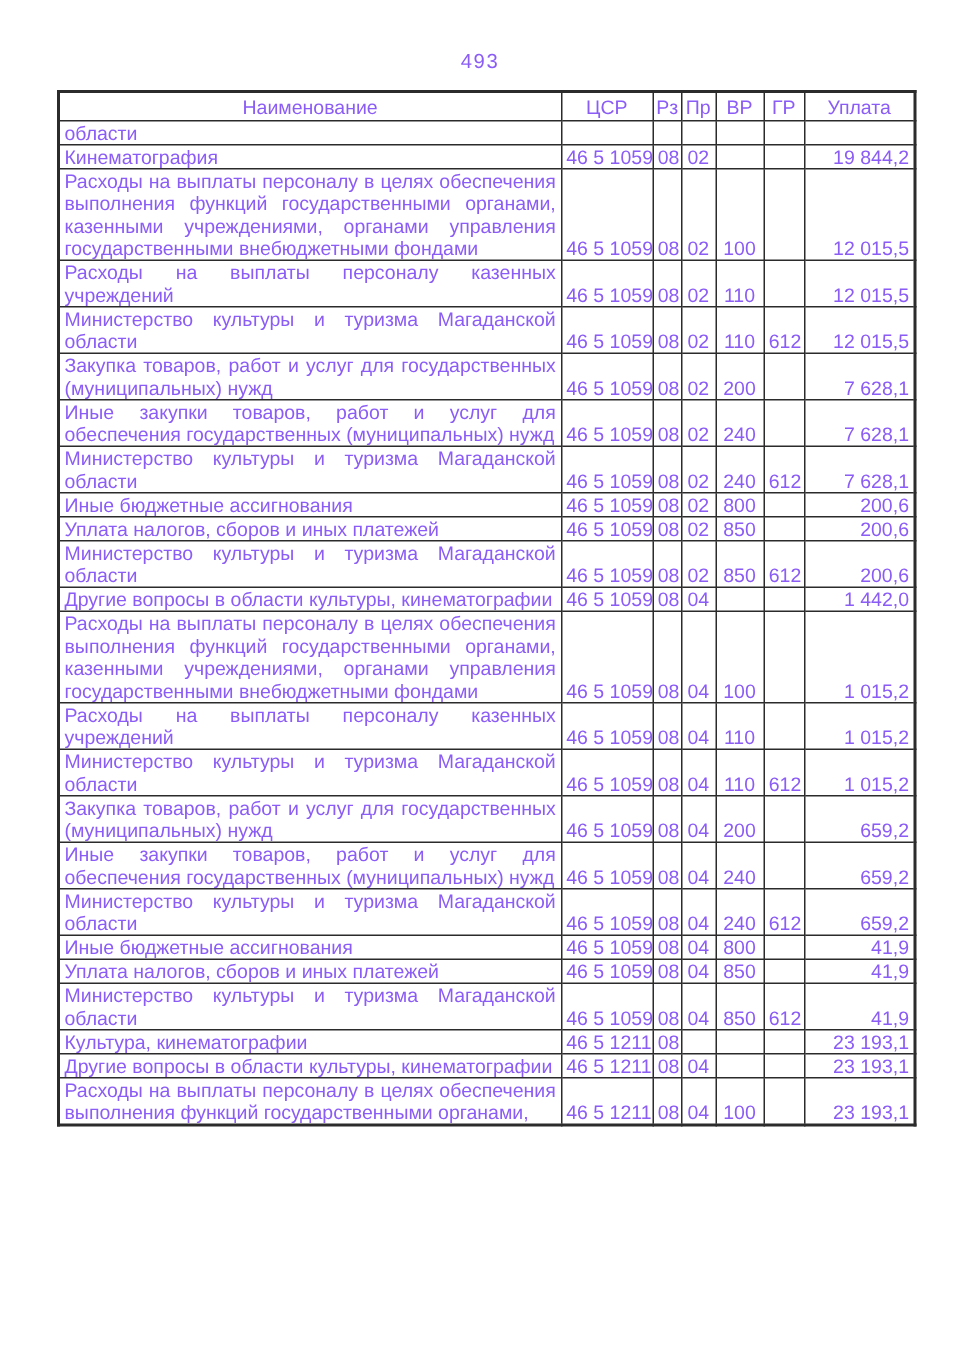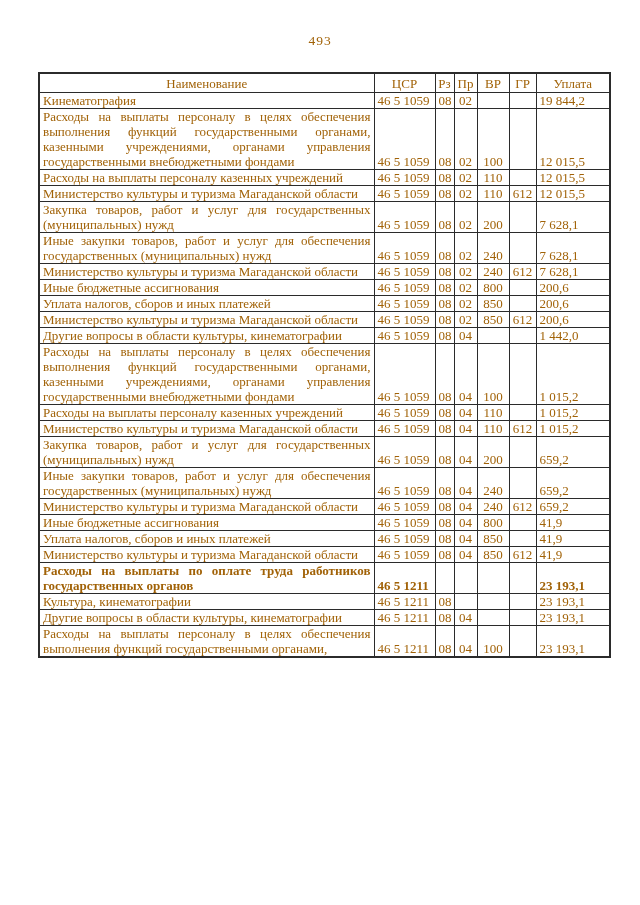--- a/index.html
+++ b/index.html
@@ -5,36 +5,36 @@
   html, body {
     margin: 0;
     padding: 0;
     background: #ffffff;
   }
   .page {
     position: relative;
     width: 640px;
     height: 905px;
     background: #ffffff;
-    font-family: Liberation Serif, serif;
-    color: #a16207;
+    font-family: Liberation Sans, sans-serif;
+    color: #8b5cf6;
     overflow: hidden;
   }
   .page-number {
     position: absolute;
     top: 33px;
     left: 0;
     width: 640px;
     text-align: center;
     font-size: 13.5px;
     letter-spacing: 1px;
   }
   table.budget {
     position: absolute;
-    top: 72px;
+    top: 60px;
     left: 38px;
     width: 571px;
     border-collapse: collapse;
     table-layout: fixed;
     font-size: 13px;
     line-height: 15px;
   }
   table.budget, table.budget td, table.budget th {
     border: 1px solid #2b2b2b;
   }
@@ -50,21 +50,21 @@
   }
   table.budget td {
     vertical-align: bottom;
     padding: 0 3px;
     height: 15px;
     overflow: hidden;
   }
   td.c-name { text-align: justify; }
   td.c-csr  { text-align: left; padding-right: 4px; white-space: nowrap; }
   td.c-rz, td.c-pr, td.c-vr, td.c-gr { text-align: center; padding: 0 1px; }
-  td.c-sum  { padding-right: 3px; white-space: nowrap; }
+  td.c-sum  { text-align: right; padding-right: 3px; white-space: nowrap; }
   tr.bold td { font-weight: bold; }
 </style>
 </head>
 <body>
 
 <div class="page">
 
   <div class="page-number">493</div>
 
   <table class="budget">
@@ -83,207 +83,207 @@
         <th>ЦСР</th>
         <th>Рз</th>
         <th>Пр</th>
         <th>ВР</th>
         <th>ГР</th>
         <th>Уплата</th>
       </tr>
     </thead>
     <tbody id="table-body">
         <tr>
-      <td class="c-name">Кинематография</td>
-      <td class="c-csr">46 5 1059</td>
-      <td class="c-rz">08</td>
-      <td class="c-pr">02</td>
-      <td class="c-vr"></td>
-      <td class="c-gr"></td>
-      <td class="c-sum">19 844,2</td>
-    </tr>
-        <tr>
-      <td class="c-name">Расходы на выплаты персоналу в целях обеспечения выполнения функций государственными органами, казенными учреждениями, органами управления государственными внебюджетными фондами</td>
-      <td class="c-csr">46 5 1059</td>
-      <td class="c-rz">08</td>
-      <td class="c-pr">02</td>
-      <td class="c-vr">100</td>
-      <td class="c-gr"></td>
-      <td class="c-sum">12 015,5</td>
-    </tr>
-        <tr>
-      <td class="c-name">Расходы на выплаты персоналу казенных учреждений</td>
-      <td class="c-csr">46 5 1059</td>
-      <td class="c-rz">08</td>
-      <td class="c-pr">02</td>
-      <td class="c-vr">110</td>
-      <td class="c-gr"></td>
-      <td class="c-sum">12 015,5</td>
-    </tr>
-        <tr>
-      <td class="c-name">Министерство культуры и туризма Магаданской области</td>
-      <td class="c-csr">46 5 1059</td>
-      <td class="c-rz">08</td>
-      <td class="c-pr">02</td>
-      <td class="c-vr">110</td>
-      <td class="c-gr">612</td>
-      <td class="c-sum">12 015,5</td>
-    </tr>
-        <tr>
-      <td class="c-name">Закупка товаров, работ и услуг для государственных (муниципальных) нужд</td>
-      <td class="c-csr">46 5 1059</td>
-      <td class="c-rz">08</td>
-      <td class="c-pr">02</td>
-      <td class="c-vr">200</td>
-      <td class="c-gr"></td>
-      <td class="c-sum">7 628,1</td>
-    </tr>
-        <tr>
-      <td class="c-name">Иные закупки товаров, работ и услуг для обеспечения государственных (муниципальных) нужд</td>
-      <td class="c-csr">46 5 1059</td>
-      <td class="c-rz">08</td>
-      <td class="c-pr">02</td>
-      <td class="c-vr">240</td>
-      <td class="c-gr"></td>
-      <td class="c-sum">7 628,1</td>
-    </tr>
-        <tr>
-      <td class="c-name">Министерство культуры и туризма Магаданской области</td>
-      <td class="c-csr">46 5 1059</td>
-      <td class="c-rz">08</td>
-      <td class="c-pr">02</td>
-      <td class="c-vr">240</td>
-      <td class="c-gr">612</td>
-      <td class="c-sum">7 628,1</td>
-    </tr>
-        <tr>
-      <td class="c-name">Иные бюджетные ассигнования</td>
-      <td class="c-csr">46 5 1059</td>
-      <td class="c-rz">08</td>
-      <td class="c-pr">02</td>
-      <td class="c-vr">800</td>
-      <td class="c-gr"></td>
-      <td class="c-sum">200,6</td>
-    </tr>
-        <tr>
-      <td class="c-name">Уплата налогов, сборов и иных платежей</td>
-      <td class="c-csr">46 5 1059</td>
-      <td class="c-rz">08</td>
-      <td class="c-pr">02</td>
-      <td class="c-vr">850</td>
-      <td class="c-gr"></td>
-      <td class="c-sum">200,6</td>
-    </tr>
-        <tr>
-      <td class="c-name">Министерство культуры и туризма Магаданской области</td>
-      <td class="c-csr">46 5 1059</td>
-      <td class="c-rz">08</td>
-      <td class="c-pr">02</td>
-      <td class="c-vr">850</td>
-      <td class="c-gr">612</td>
-      <td class="c-sum">200,6</td>
-    </tr>
-        <tr>
-      <td class="c-name">Другие вопросы в области культуры, кинематографии</td>
-      <td class="c-csr">46 5 1059</td>
-      <td class="c-rz">08</td>
-      <td class="c-pr">04</td>
-      <td class="c-vr"></td>
-      <td class="c-gr"></td>
-      <td class="c-sum">1 442,0</td>
-    </tr>
-        <tr>
-      <td class="c-name">Расходы на выплаты персоналу в целях обеспечения выполнения функций государственными органами, казенными учреждениями, органами управления государственными внебюджетными фондами</td>
-      <td class="c-csr">46 5 1059</td>
-      <td class="c-rz">08</td>
-      <td class="c-pr">04</td>
-      <td class="c-vr">100</td>
-      <td class="c-gr"></td>
-      <td class="c-sum">1 015,2</td>
-    </tr>
-        <tr>
-      <td class="c-name">Расходы на выплаты персоналу казенных учреждений</td>
-      <td class="c-csr">46 5 1059</td>
-      <td class="c-rz">08</td>
-      <td class="c-pr">04</td>
-      <td class="c-vr">110</td>
-      <td class="c-gr"></td>
-      <td class="c-sum">1 015,2</td>
-    </tr>
-        <tr>
-      <td class="c-name">Министерство культуры и туризма Магаданской области</td>
-      <td class="c-csr">46 5 1059</td>
-      <td class="c-rz">08</td>
-      <td class="c-pr">04</td>
-      <td class="c-vr">110</td>
-      <td class="c-gr">612</td>
-      <td class="c-sum">1 015,2</td>
-    </tr>
-        <tr>
-      <td class="c-name">Закупка товаров, работ и услуг для государственных (муниципальных) нужд</td>
-      <td class="c-csr">46 5 1059</td>
-      <td class="c-rz">08</td>
-      <td class="c-pr">04</td>
-      <td class="c-vr">200</td>
-      <td class="c-gr"></td>
-      <td class="c-sum">659,2</td>
-    </tr>
-        <tr>
-      <td class="c-name">Иные закупки товаров, работ и услуг для обеспечения государственных (муниципальных) нужд</td>
-      <td class="c-csr">46 5 1059</td>
-      <td class="c-rz">08</td>
-      <td class="c-pr">04</td>
-      <td class="c-vr">240</td>
-      <td class="c-gr"></td>
-      <td class="c-sum">659,2</td>
-    </tr>
-        <tr>
-      <td class="c-name">Министерство культуры и туризма Магаданской области</td>
-      <td class="c-csr">46 5 1059</td>
-      <td class="c-rz">08</td>
-      <td class="c-pr">04</td>
-      <td class="c-vr">240</td>
-      <td class="c-gr">612</td>
-      <td class="c-sum">659,2</td>
-    </tr>
-        <tr>
-      <td class="c-name">Иные бюджетные ассигнования</td>
-      <td class="c-csr">46 5 1059</td>
-      <td class="c-rz">08</td>
-      <td class="c-pr">04</td>
-      <td class="c-vr">800</td>
-      <td class="c-gr"></td>
-      <td class="c-sum">41,9</td>
-    </tr>
-        <tr>
-      <td class="c-name">Уплата налогов, сборов и иных платежей</td>
-      <td class="c-csr">46 5 1059</td>
-      <td class="c-rz">08</td>
-      <td class="c-pr">04</td>
-      <td class="c-vr">850</td>
-      <td class="c-gr"></td>
-      <td class="c-sum">41,9</td>
-    </tr>
-        <tr>
-      <td class="c-name">Министерство культуры и туризма Магаданской области</td>
-      <td class="c-csr">46 5 1059</td>
-      <td class="c-rz">08</td>
-      <td class="c-pr">04</td>
-      <td class="c-vr">850</td>
-      <td class="c-gr">612</td>
-      <td class="c-sum">41,9</td>
-    </tr>
-        <tr class="bold">
-      <td class="c-name">Расходы на выплаты по оплате труда работников государственных органов</td>
-      <td class="c-csr">46 5 1211</td>
+      <td class="c-name">области</td>
+      <td class="c-csr"></td>
       <td class="c-rz"></td>
       <td class="c-pr"></td>
       <td class="c-vr"></td>
       <td class="c-gr"></td>
-      <td class="c-sum">23 193,1</td>
+      <td class="c-sum"></td>
+    </tr>
+        <tr>
+      <td class="c-name">Кинематография</td>
+      <td class="c-csr">46 5 1059</td>
+      <td class="c-rz">08</td>
+      <td class="c-pr">02</td>
+      <td class="c-vr"></td>
+      <td class="c-gr"></td>
+      <td class="c-sum">19 844,2</td>
+    </tr>
+        <tr>
+      <td class="c-name">Расходы на выплаты персоналу в целях обеспечения выполнения функций государственными органами, казенными учреждениями, органами управления государственными внебюджетными фондами</td>
+      <td class="c-csr">46 5 1059</td>
+      <td class="c-rz">08</td>
+      <td class="c-pr">02</td>
+      <td class="c-vr">100</td>
+      <td class="c-gr"></td>
+      <td class="c-sum">12 015,5</td>
+    </tr>
+        <tr>
+      <td class="c-name">Расходы на выплаты персоналу казенных учреждений</td>
+      <td class="c-csr">46 5 1059</td>
+      <td class="c-rz">08</td>
+      <td class="c-pr">02</td>
+      <td class="c-vr">110</td>
+      <td class="c-gr"></td>
+      <td class="c-sum">12 015,5</td>
+    </tr>
+        <tr>
+      <td class="c-name">Министерство культуры и туризма Магаданской области</td>
+      <td class="c-csr">46 5 1059</td>
+      <td class="c-rz">08</td>
+      <td class="c-pr">02</td>
+      <td class="c-vr">110</td>
+      <td class="c-gr">612</td>
+      <td class="c-sum">12 015,5</td>
+    </tr>
+        <tr>
+      <td class="c-name">Закупка товаров, работ и услуг для государственных (муниципальных) нужд</td>
+      <td class="c-csr">46 5 1059</td>
+      <td class="c-rz">08</td>
+      <td class="c-pr">02</td>
+      <td class="c-vr">200</td>
+      <td class="c-gr"></td>
+      <td class="c-sum">7 628,1</td>
+    </tr>
+        <tr>
+      <td class="c-name">Иные закупки товаров, работ и услуг для обеспечения государственных (муниципальных) нужд</td>
+      <td class="c-csr">46 5 1059</td>
+      <td class="c-rz">08</td>
+      <td class="c-pr">02</td>
+      <td class="c-vr">240</td>
+      <td class="c-gr"></td>
+      <td class="c-sum">7 628,1</td>
+    </tr>
+        <tr>
+      <td class="c-name">Министерство культуры и туризма Магаданской области</td>
+      <td class="c-csr">46 5 1059</td>
+      <td class="c-rz">08</td>
+      <td class="c-pr">02</td>
+      <td class="c-vr">240</td>
+      <td class="c-gr">612</td>
+      <td class="c-sum">7 628,1</td>
+    </tr>
+        <tr>
+      <td class="c-name">Иные бюджетные ассигнования</td>
+      <td class="c-csr">46 5 1059</td>
+      <td class="c-rz">08</td>
+      <td class="c-pr">02</td>
+      <td class="c-vr">800</td>
+      <td class="c-gr"></td>
+      <td class="c-sum">200,6</td>
+    </tr>
+        <tr>
+      <td class="c-name">Уплата налогов, сборов и иных платежей</td>
+      <td class="c-csr">46 5 1059</td>
+      <td class="c-rz">08</td>
+      <td class="c-pr">02</td>
+      <td class="c-vr">850</td>
+      <td class="c-gr"></td>
+      <td class="c-sum">200,6</td>
+    </tr>
+        <tr>
+      <td class="c-name">Министерство культуры и туризма Магаданской области</td>
+      <td class="c-csr">46 5 1059</td>
+      <td class="c-rz">08</td>
+      <td class="c-pr">02</td>
+      <td class="c-vr">850</td>
+      <td class="c-gr">612</td>
+      <td class="c-sum">200,6</td>
+    </tr>
+        <tr>
+      <td class="c-name">Другие вопросы в области культуры, кинематографии</td>
+      <td class="c-csr">46 5 1059</td>
+      <td class="c-rz">08</td>
+      <td class="c-pr">04</td>
+      <td class="c-vr"></td>
+      <td class="c-gr"></td>
+      <td class="c-sum">1 442,0</td>
+    </tr>
+        <tr>
+      <td class="c-name">Расходы на выплаты персоналу в целях обеспечения выполнения функций государственными органами, казенными учреждениями, органами управления государственными внебюджетными фондами</td>
+      <td class="c-csr">46 5 1059</td>
+      <td class="c-rz">08</td>
+      <td class="c-pr">04</td>
+      <td class="c-vr">100</td>
+      <td class="c-gr"></td>
+      <td class="c-sum">1 015,2</td>
+    </tr>
+        <tr>
+      <td class="c-name">Расходы на выплаты персоналу казенных учреждений</td>
+      <td class="c-csr">46 5 1059</td>
+      <td class="c-rz">08</td>
+      <td class="c-pr">04</td>
+      <td class="c-vr">110</td>
+      <td class="c-gr"></td>
+      <td class="c-sum">1 015,2</td>
+    </tr>
+        <tr>
+      <td class="c-name">Министерство культуры и туризма Магаданской области</td>
+      <td class="c-csr">46 5 1059</td>
+      <td class="c-rz">08</td>
+      <td class="c-pr">04</td>
+      <td class="c-vr">110</td>
+      <td class="c-gr">612</td>
+      <td class="c-sum">1 015,2</td>
+    </tr>
+        <tr>
+      <td class="c-name">Закупка товаров, работ и услуг для государственных (муниципальных) нужд</td>
+      <td class="c-csr">46 5 1059</td>
+      <td class="c-rz">08</td>
+      <td class="c-pr">04</td>
+      <td class="c-vr">200</td>
+      <td class="c-gr"></td>
+      <td class="c-sum">659,2</td>
+    </tr>
+        <tr>
+      <td class="c-name">Иные закупки товаров, работ и услуг для обеспечения государственных (муниципальных) нужд</td>
+      <td class="c-csr">46 5 1059</td>
+      <td class="c-rz">08</td>
+      <td class="c-pr">04</td>
+      <td class="c-vr">240</td>
+      <td class="c-gr"></td>
+      <td class="c-sum">659,2</td>
+    </tr>
+        <tr>
+      <td class="c-name">Министерство культуры и туризма Магаданской области</td>
+      <td class="c-csr">46 5 1059</td>
+      <td class="c-rz">08</td>
+      <td class="c-pr">04</td>
+      <td class="c-vr">240</td>
+      <td class="c-gr">612</td>
+      <td class="c-sum">659,2</td>
+    </tr>
+        <tr>
+      <td class="c-name">Иные бюджетные ассигнования</td>
+      <td class="c-csr">46 5 1059</td>
+      <td class="c-rz">08</td>
+      <td class="c-pr">04</td>
+      <td class="c-vr">800</td>
+      <td class="c-gr"></td>
+      <td class="c-sum">41,9</td>
+    </tr>
+        <tr>
+      <td class="c-name">Уплата налогов, сборов и иных платежей</td>
+      <td class="c-csr">46 5 1059</td>
+      <td class="c-rz">08</td>
+      <td class="c-pr">04</td>
+      <td class="c-vr">850</td>
+      <td class="c-gr"></td>
+      <td class="c-sum">41,9</td>
+    </tr>
+        <tr>
+      <td class="c-name">Министерство культуры и туризма Магаданской области</td>
+      <td class="c-csr">46 5 1059</td>
+      <td class="c-rz">08</td>
+      <td class="c-pr">04</td>
+      <td class="c-vr">850</td>
+      <td class="c-gr">612</td>
+      <td class="c-sum">41,9</td>
     </tr>
         <tr>
       <td class="c-name">Культура, кинематографии</td>
       <td class="c-csr">46 5 1211</td>
       <td class="c-rz">08</td>
       <td class="c-pr"></td>
       <td class="c-vr"></td>
       <td class="c-gr"></td>
       <td class="c-sum">23 193,1</td>
     </tr>

